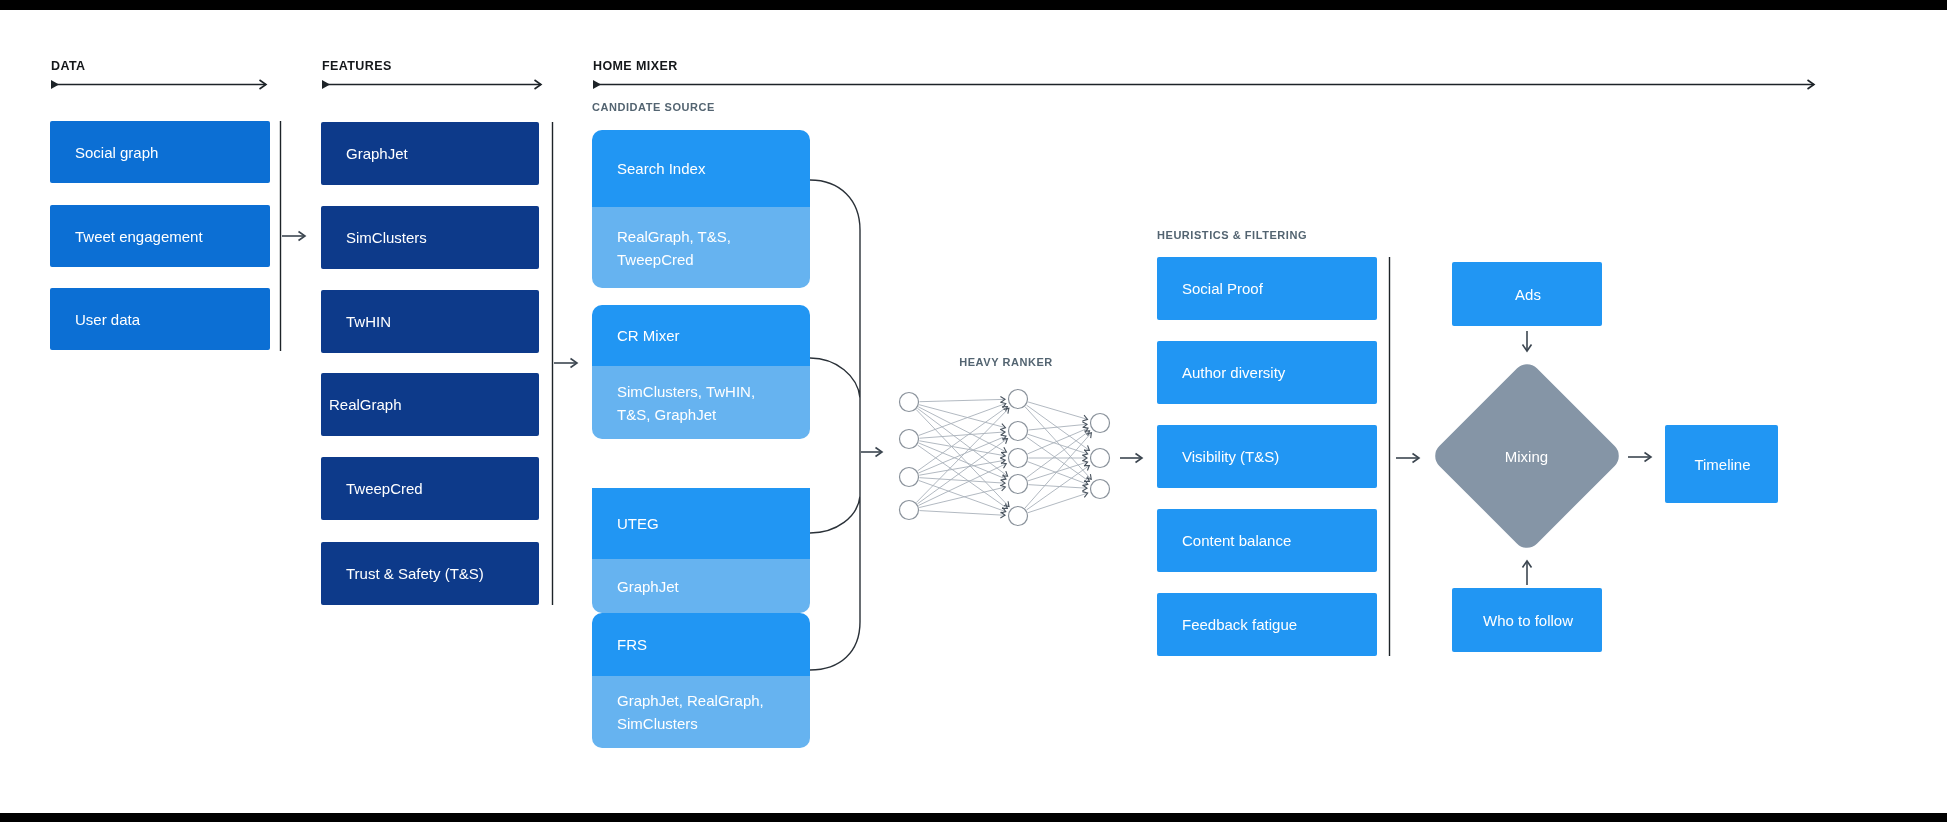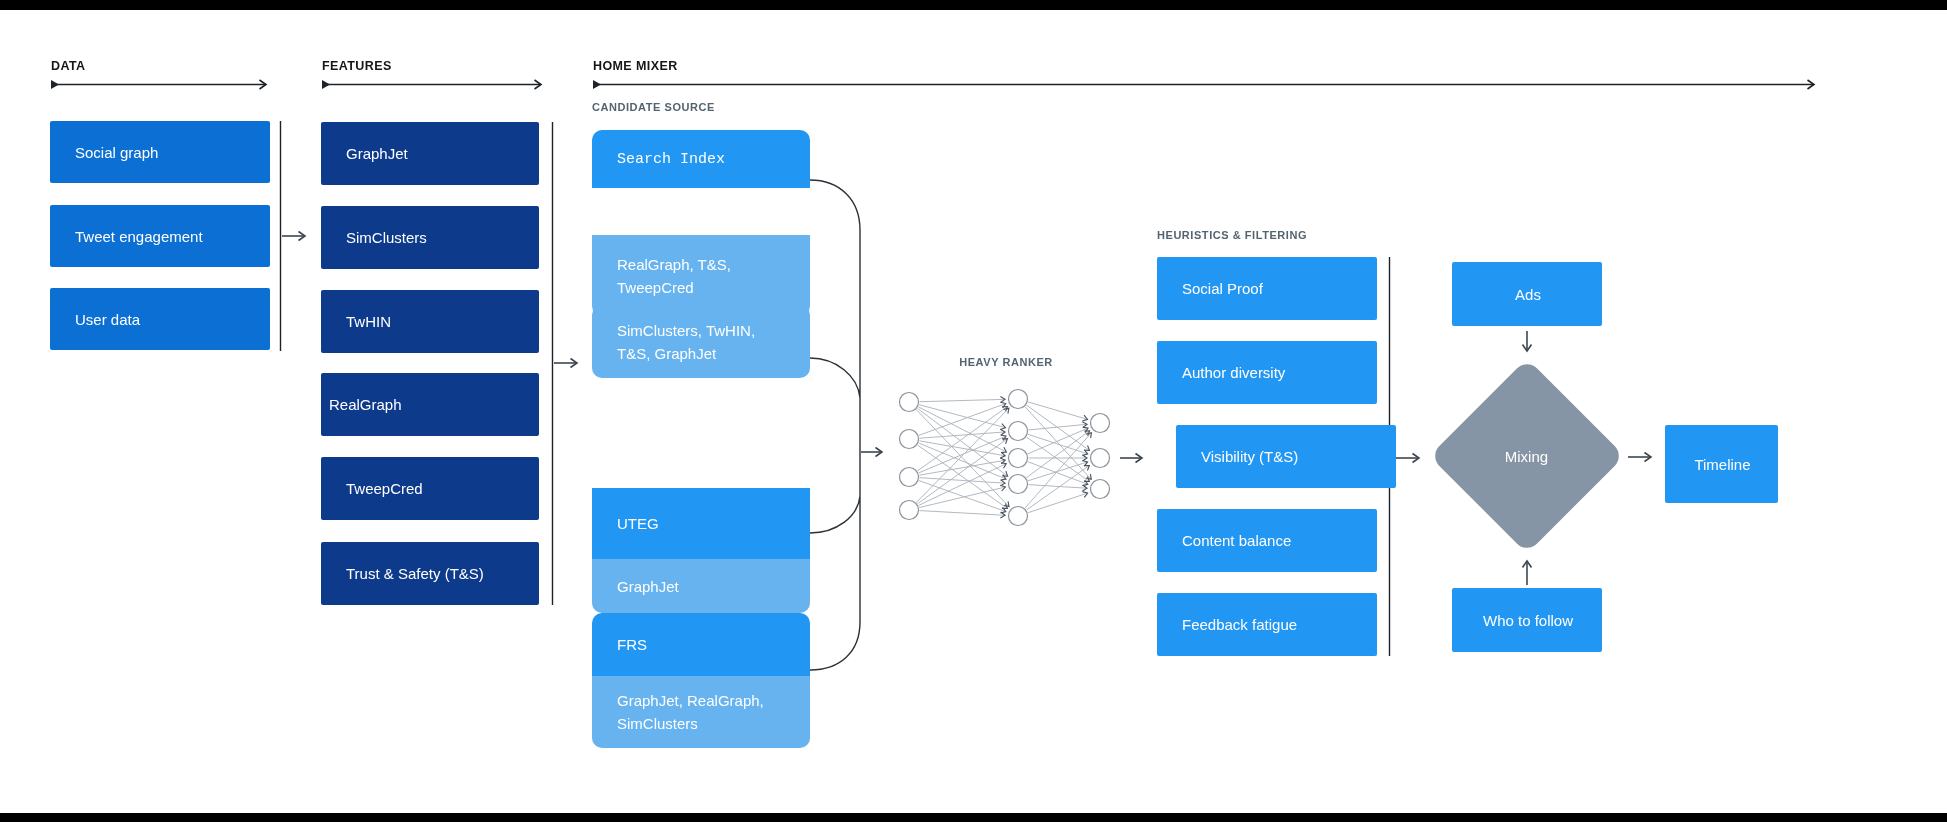--- a/index.html
+++ b/index.html
@@ -142,29 +142,30 @@
   <div id="features-col">
       <div class="box feat-box" style="left: 321px; top: 122px; width: 218px; height: 63px;">GraphJet</div>
       <div class="box feat-box" style="left: 321px; top: 206px; width: 218px; height: 63px;">SimClusters</div>
       <div class="box feat-box" style="left: 321px; top: 290px; width: 218px; height: 63px;">TwHIN</div>
       <div class="box feat-box" style="left: 321px; top: 373px; width: 218px; height: 63px; padding-left: 8px;">RealGraph</div>
       <div class="box feat-box" style="left: 321px; top: 457px; width: 218px; height: 63px;">TweepCred</div>
       <div class="box feat-box" style="left: 321px; top: 542px; width: 218px; height: 63px;">Trust &amp; Safety (T&amp;S)</div>
     </div>
   <div id="candidate-col">
       <div class="cand-group" style="left: 592px; top: 130px;">
-        <div class="cand-head" style="height: 58px; font-family: Liberation Mono, monospace;">Search Index</div>
-        <div class="cand-sub" style="height: 81px; margin-top: 47px;">
+        <div class="cand-head" style="height: 77px;">Search Index</div>
+        <div class="cand-sub" style="height: 81px;">
           <div>
             <div>RealGraph, T&amp;S,</div>
             <div>TweepCred</div>
           </div>
         </div>
       </div>
       <div class="cand-group" style="left: 592px; top: 305px;">
+        <div class="cand-head" style="height: 61px;">CR Mixer</div>
         <div class="cand-sub" style="height: 73px;">
           <div>
             <div>SimClusters, TwHIN,</div>
             <div>T&amp;S, GraphJet</div>
           </div>
         </div>
       </div>
       <div class="cand-group" style="left: 592px; top: 475px;">
         <div class="cand-head" style="height: 71px; margin-top: 13px;">UTEG</div>
         <div class="cand-sub" style="height: 54px;">
@@ -179,21 +180,21 @@
           <div>
             <div>GraphJet, RealGraph,</div>
             <div>SimClusters</div>
           </div>
         </div>
       </div>
     </div>
   <div id="heuristics-col">
       <div class="box heur-box" style="left: 1157px; top: 257px; width: 220px; height: 63px;">Social Proof</div>
       <div class="box heur-box" style="left: 1157px; top: 341px; width: 220px; height: 63px;">Author diversity</div>
-      <div class="box heur-box" style="left: 1157px; top: 425px; width: 220px; height: 63px; margin-left: 19px;">Visibility (T&amp;S)</div>
+      <div class="box heur-box" style="left: 1157px; top: 425px; width: 220px; height: 63px;">Visibility (T&amp;S)</div>
       <div class="box heur-box" style="left: 1157px; top: 509px; width: 220px; height: 63px;">Content balance</div>
       <div class="box heur-box" style="left: 1157px; top: 593px; width: 220px; height: 63px;">Feedback fatigue</div>
     </div>
 
   <div class="box bright-box center" style="left:1452px;top:262px;width:150px;height:64px">
     <span>Ads</span>
   </div>
 
   <div class="diamond">
     <span>Mixing</span>

